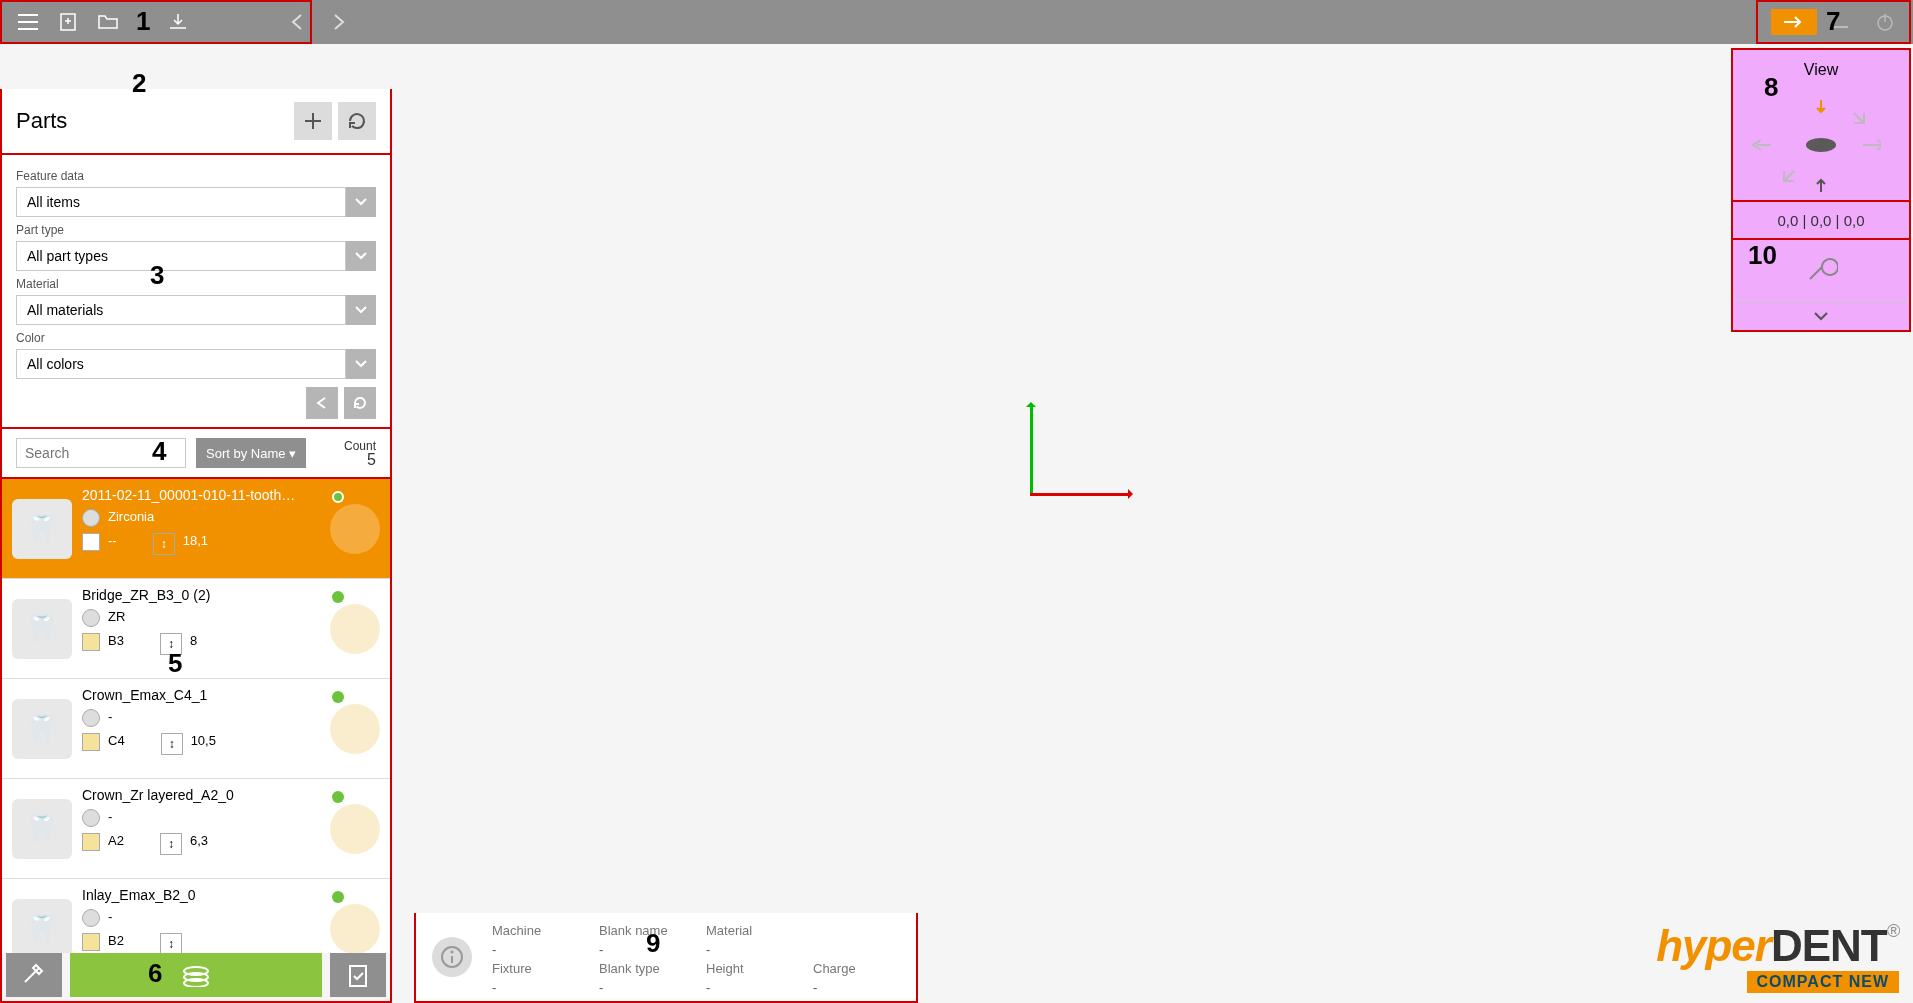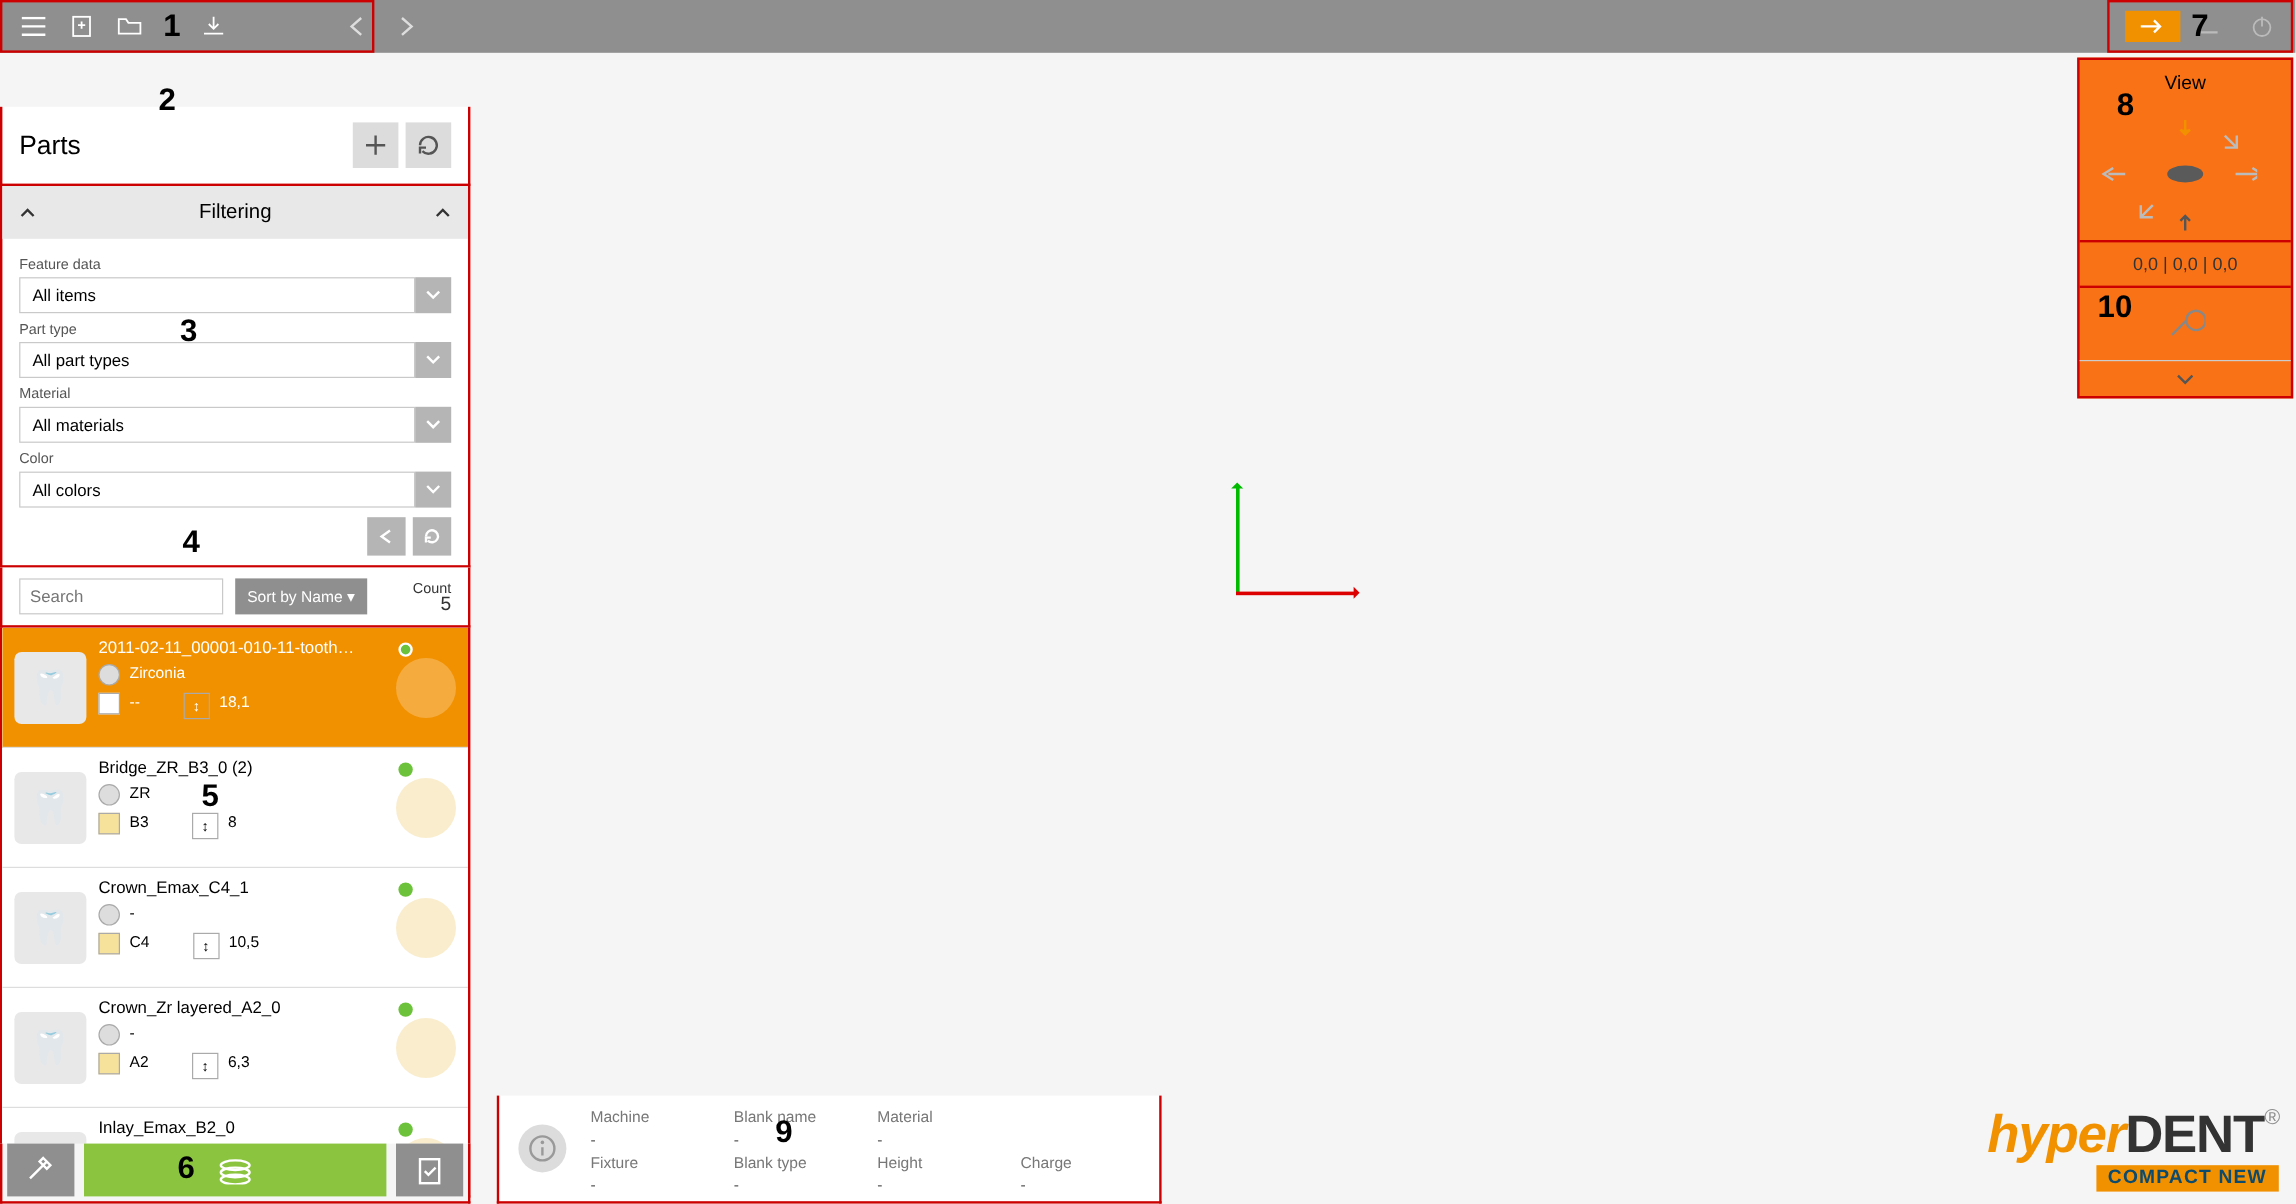--- a/index.html
+++ b/index.html
@@ -51,28 +51,28 @@
 .part.selected .part-icon-right { background: rgba(255,255,255,.35); }
 
 
 .bottom-left { position: absolute; left: 0; bottom: 0; width: 392px; height: 50px; display: flex; gap: 8px; padding: 0 4px 4px; background: #f5f5f5; border: 2px solid #c00; border-top: none; }
 .bl-btn { height: 44px; display: flex; align-items: center; justify-content: center; }
 .bl-gray { width: 56px; background: #8f8f8f; }
 .bl-green { flex: 1; background: #8bc53f; }
 .bl-gray2 { width: 56px; background: #8f8f8f; }
 
 
-.bottom-info { position: absolute; left: 414px; bottom: 0; width: 554px; height: 90px; background: #fff; border: 2px solid #c00; border-top: none; display: flex; padding: 10px 16px; gap: 20px; }
+.bottom-info { position: absolute; left: 414px; bottom: 0; width: 504px; height: 90px; background: #fff; border: 2px solid #c00; border-top: none; display: flex; padding: 10px 16px; gap: 20px; }
 .info-ico { width: 40px; height: 40px; border-radius: 50%; background: #dcdcdc; align-self: center; display: flex; align-items: center; justify-content: center; }
 .info-grid { flex: 1; display: grid; grid-template-columns: repeat(4,1fr); grid-template-rows: auto auto auto auto; gap: 4px 20px; font-size: 13px; color: #555; }
 .info-lab { color: #777; }
 .info-val { color: #555; }
 
 
-.right { position: absolute; right: 2px; top: 48px; width: 180px; background: #f97316; border: 2px solid #c00; margin-left: 12px; }
+.right { position: absolute; right: 2px; top: 48px; width: 180px; background: #f0abfc; border: 2px solid #c00; margin-left: 12px; }
 .view-head { height: 40px; display: flex; align-items: center; justify-content: center; font-size: 16px; }
 .view-body { height: 110px; position: relative; }
 .view-disc { width: 30px; height: 14px; background: #5a5a5a; border-radius: 50%; position: absolute; left: 50%; top: 50%; transform: translate(-50%,-50%); }
 .view-arrow { position: absolute; width: 20px; height: 20px; }
 .coords { border-top: 2px solid #c00; border-bottom: 2px solid #c00; height: 40px; display: flex; align-items: center; justify-content: center; font-size: 15px; color: #333; }
 .mag { height: 60px; display: flex; align-items: center; justify-content: center; }
 .view-toggle { height: 30px; border-top: 1px solid #ccc; display: flex; align-items: center; justify-content: center; cursor: pointer; }
 
 
 .axis { position: absolute; left: 1030px; top: 495px; }
@@ -169,29 +169,20 @@
       </div>
     <div class="sq-btn">
         <svg width="22" height="22">
           <path d="M4 11a7 7 0 1 1 2 5" fill="none" stroke="#555" stroke-width="2"></path>
           <path d="M4 18v-5h5" fill="none" stroke="#555" stroke-width="2"></path>
         </svg>
       </div>
   </div>
 
   <div class="filtering">
-    <div class="filtering-head">
-      <svg width="14" height="14">
-          <path d="M2 10l5-5 5 5" stroke="#333" stroke-width="2" fill="none"></path>
-        </svg>
-      <span>Filtering</span>
-      <svg width="14" height="14">
-          <path d="M2 10l5-5 5 5" stroke="#333" stroke-width="2" fill="none"></path>
-        </svg>
-    </div>
     <div class="filtering-body">
       <div class="f-label">Feature data</div>
       <div class="f-select">
         <div class="val">All items</div>
         <div class="car">
             <svg width="12" height="12">
               <path d="M1 3l5 5 5-5" stroke="#fff" stroke-width="2" fill="none"></path>
             </svg>
           </div>
       </div>

